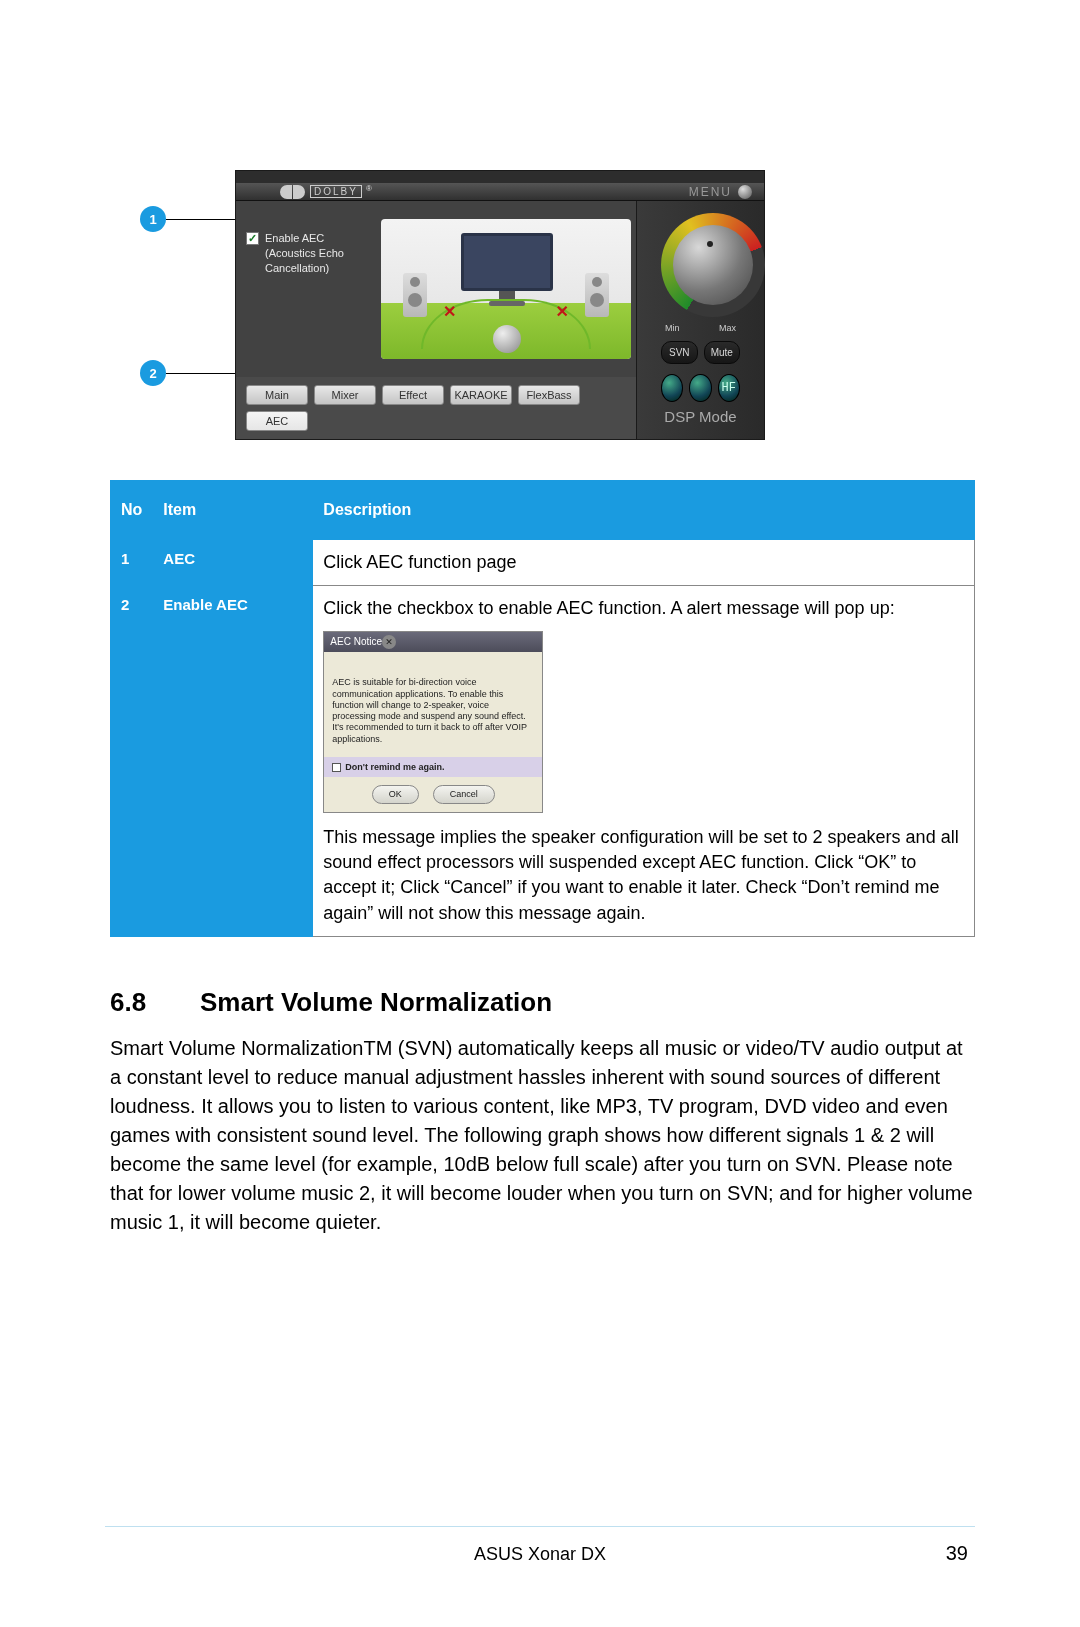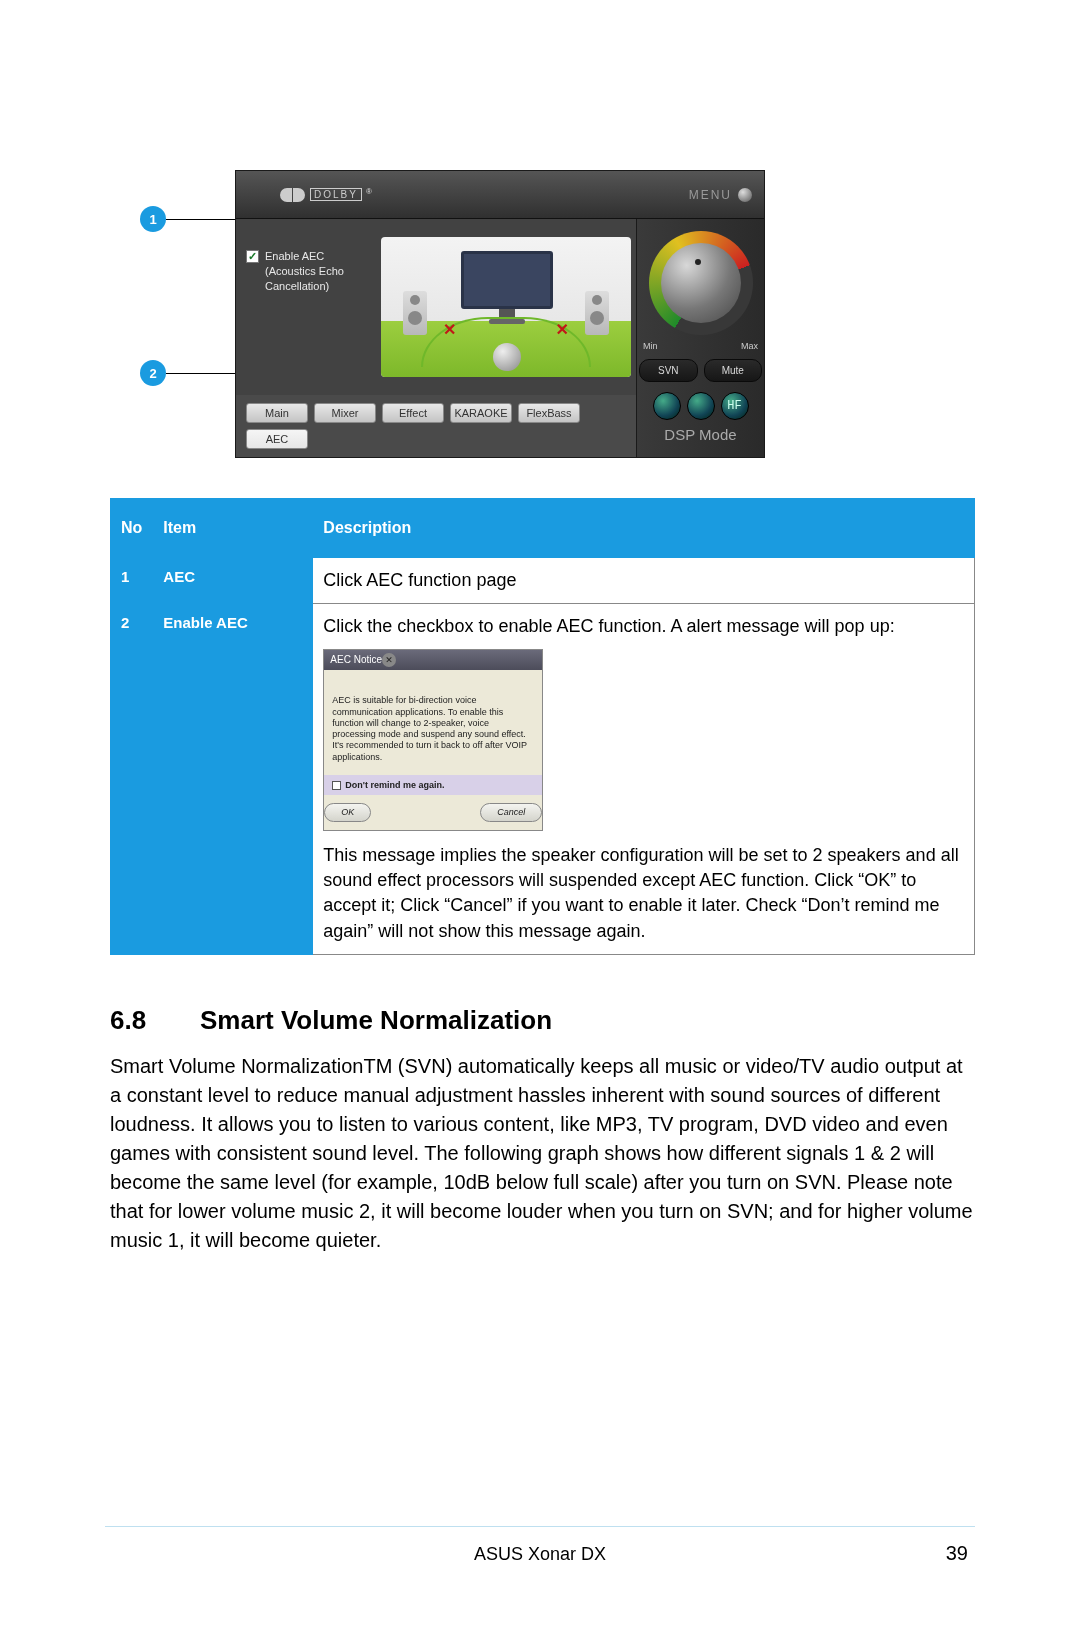--- a/index.html
+++ b/index.html
@@ -35,26 +35,27 @@
     left: 26px;
   }
   .app-panel {
     width: 530px;
     margin-left: 95px;
     background: #2d2d2d;
     border: 1px solid #1a1a1a;
     position: relative;
   }
   .app-topbar {
-    height: 48px;
+    height: 18px;
     background: linear-gradient(#555,#303030);
     border-bottom: 1px solid #111;
     display: flex; align-items: center;
     padding: 0 12px;
     position: relative;
+    margin-top: 12px;
   }
   .dolby-badge {
     display: flex; align-items: center; gap: 4px;
     color: #ddd; font-size: 11px; letter-spacing: 1px;
     margin-left: 32px;
   }
   .dolby-d {
     display: flex;
   }
   .dolby-d span {
@@ -102,21 +103,21 @@
   .spk::before{top:4px;width:10px;height:10px;left:7px;}
   .spk::after{top:20px;}
   .mic{position:absolute;bottom:6px;left:112px;width:28px;height:28px;border-radius:50%;background:radial-gradient(circle at 35% 30%,#eee,#888);}
   .xmark{position:absolute;color:#c01818;font-size:16px;font-weight:bold;bottom:38px;}
   .xmark.l{left:62px;} .xmark.r{right:62px;}
   .arc{position:absolute;bottom:10px;left:40px;right:40px;height:50px;border:2px solid #6fb82a;border-bottom:none;border-radius:80px 80px 0 0/60px 60px 0 0;pointer-events:none;}
   .right-col{
     width: 128px;
     background: linear-gradient(to right,#3a3a3a,#2a2a2a);
     border-left:1px solid #1a1a1a;
-    padding:12px 2px;
+    padding:12px 24px;
     text-align:center;
   }
   .vol-knob-wrap{position:relative;width:104px;height:104px;margin:0 auto 6px;}
   .vol-ring{position:absolute;inset:0;border-radius:50%;background:conic-gradient(from 210deg,#1f8a2a 0deg,#e0c020 120deg,#cc2020 220deg,#383838 220deg 360deg);}
   .vol-inner{position:absolute;inset:12px;border-radius:50%;background:radial-gradient(circle at 32% 28%,#d8d8d8,#777 55%,#444);}
   .vol-dot{position:absolute;width:6px;height:6px;border-radius:50%;background:#222;top:28px;left:46px;}
   .minmax{display:flex;justify-content:space-between;color:#ccc;font-size:9px;padding:0 4px 8px;}
   .btn-row{display:flex;gap:6px;justify-content:center;margin-bottom:10px;}
   .pill-btn{flex:1;background:linear-gradient(#2a2a2a,#161616);border:1px solid #0a0a0a;border-radius:10px;color:#d8d8d8;font-size:10px;padding:5px 0;}
   .led-row{display:flex;gap:6px;justify-content:center;margin-bottom:6px;}
@@ -162,21 +163,21 @@
   
   .dialog{
     width:220px;border:1px solid #888;background:#ece9d8;
     font-size:9px;margin:10px 0 12px;color:#222;
   }
   .dialog-title{background:linear-gradient(#6a6a7a,#4c4c5a);color:#fff;padding:3px 6px;font-size:10px;display:flex;justify-content:flex-start;align-items:center;}
   .dialog-close{width:14px;height:14px;background:#888;border-radius:50%;display:flex;align-items:center;justify-content:center;color:#222;font-size:9px;}
   .dialog-body{padding:8px 8px 6px;line-height:1.25;margin-top:17px;}
   .dialog-remind{background:#d8d0e8;padding:4px 8px;margin-top:6px;display:flex;align-items:center;gap:4px;font-weight:bold;}
   .dialog-remind .cb{width:9px;height:9px;border:1px solid #555;background:#fff;}
-  .dialog-btns{display:flex;gap:14px;justify-content:space-between;padding:8px 0;font-style:italic;}
+  .dialog-btns{display:flex;gap:14px;justify-content:center;padding:8px 0;}
   .dlg-btn{background:linear-gradient(#f4f4f0,#d4d4cc);border:1px solid #888;border-radius:10px;padding:2px 16px;font-size:9px;}
 
   h2.section{
     font-size:26px;font-weight:bold;margin:50px 0 16px;
   }
   h2.section .num{display:inline-block;width:90px;}
   p.body-text{font-size:20px;line-height:1.45;}
 
   .footer-rule{position:absolute;left:105px;right:105px;bottom:100px;border-top:1px solid #bfe0f0;}
   .footer{position:absolute;bottom:62px;left:0;right:0;text-align:center;font-size:18px;color:#000;}

